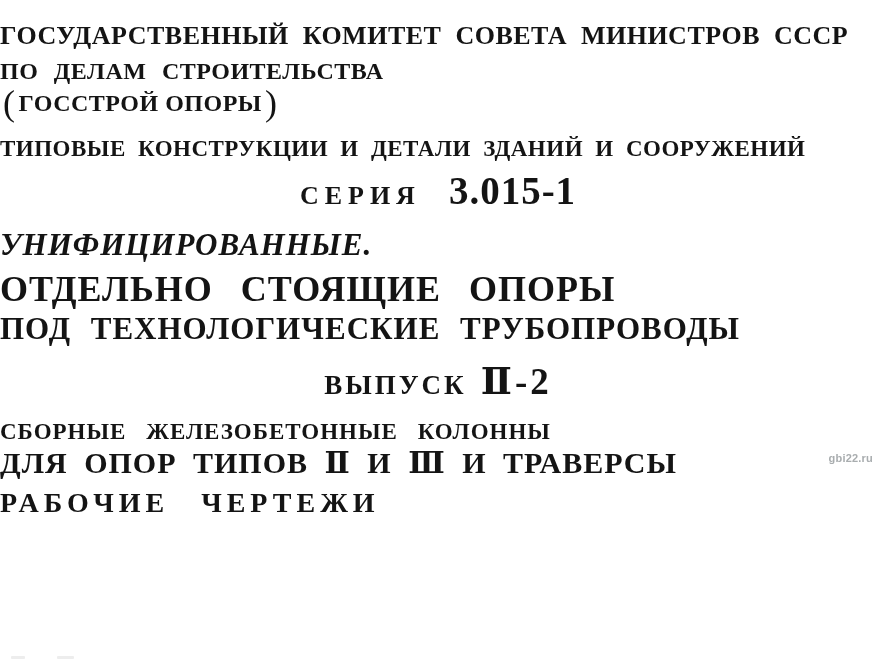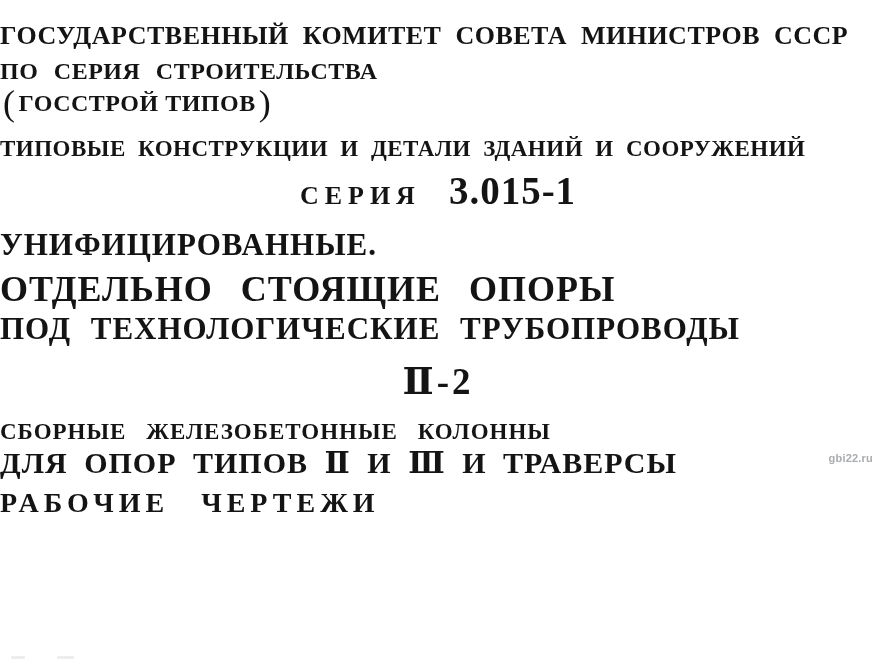--- a/index.html
+++ b/index.html
@@ -30,21 +30,21 @@
   .l2 { top: 58px;  font-size: 24px; word-spacing: 9px; letter-spacing: 0.5px; }
   .l3 { top: 84px;  font-size: 24px; letter-spacing: 0.5px; }
   .l3 .paren { font-size: 36px; font-weight: 400; vertical-align: -4px; padding: 0 3px; }
   
   .l4 { top: 136px; font-size: 23px; word-spacing: 6px; letter-spacing: 0.5px; }
   
   .l5 { top: 170px; display: flex; justify-content: center; align-items: baseline; gap: 28px; }
   .l5 .series-label  { font-size: 26px; letter-spacing: 6px; font-weight: 700; }
   .l5 .series-number { font-size: 39px; letter-spacing: 1px; font-weight: 700; }
   
-  .l6 { top: 228px; font-size: 31px; letter-spacing: 1px; }
+  .l6 { top: 228px; font-size: 31px; letter-spacing: 1px; font-style: italic; }
   .l7 { top: 270px; font-size: 36px; word-spacing: 18px; letter-spacing: 1px; }
   .l8 { top: 312px; font-size: 31px; word-spacing: 11px; letter-spacing: 1px; }
   
   .l9 { top: 362px; display: flex; justify-content: center; align-items: baseline; gap: 14px; }
   .l9 .issue-label  { font-size: 27px; letter-spacing: 3px; font-weight: 700; }
   .l9 .issue-number { font-size: 37px; letter-spacing: 3px; font-weight: 700; }
   
   .l10 { top: 419px; font-size: 23px; word-spacing: 13px; letter-spacing: 1px; }
   .l11 { top: 446px; font-size: 30px; word-spacing: 8px;  letter-spacing: 1px; }
   
@@ -70,40 +70,41 @@
   .artifact.a1 { left: 11px; top: 656px; width: 14px; }
   .artifact.a2 { left: 57px; top: 656px; width: 17px; }
 </style>
 </head>
 <body>
 
 <div class="page">
 
   <div class="line l1">ГОСУДАРСТВЕННЫЙ КОМИТЕТ СОВЕТА МИНИСТРОВ СССР</div>
 
-  <div class="line l2">ПО СЕРИЯ СТРОИТЕЛЬСТВА</div>
+  <div class="line l2">ПО ДЕЛАМ СТРОИТЕЛЬСТВА</div>
 
   <div class="line l3">
-    <span class="paren">(</span><span>ГОССТРОЙ ТИПОВ</span><span class="paren">)</span>
+    <span class="paren">(</span><span>ГОССТРОЙ ОПОРЫ</span><span class="paren">)</span>
   </div>
 
   <div class="line l4">ТИПОВЫЕ КОНСТРУКЦИИ И ДЕТАЛИ ЗДАНИЙ И СООРУЖЕНИЙ</div>
 
   <div class="line l5">
     <span class="series-label">СЕРИЯ</span>
     <span class="series-number">3.015-1</span>
   </div>
 
   <div class="line l6">УНИФИЦИРОВАННЫЕ.</div>
 
   <div class="line l7">ОТДЕЛЬНО СТОЯЩИЕ ОПОРЫ</div>
 
   <div class="line l8">ПОД ТЕХНОЛОГИЧЕСКИЕ ТРУБОПРОВОДЫ</div>
 
   <div class="line l9">
+    <span class="issue-label">ВЫПУСК</span>
     <span class="issue-number">Ⅱ-2</span>
   </div>
 
   <div class="line l10">СБОРНЫЕ ЖЕЛЕЗОБЕТОННЫЕ КОЛОННЫ</div>
 
   <div class="line l11">ДЛЯ ОПОР ТИПОВ Ⅱ И Ⅲ И ТРАВЕРСЫ</div>
 
   <div class="line l12">РАБОЧИЕ ЧЕРТЕЖИ</div>
 
   <div class="watermark">gbi22.ru</div>

